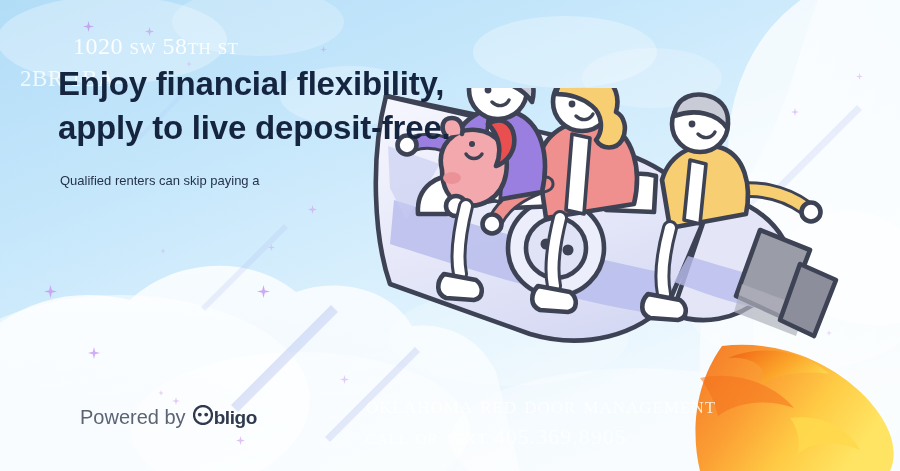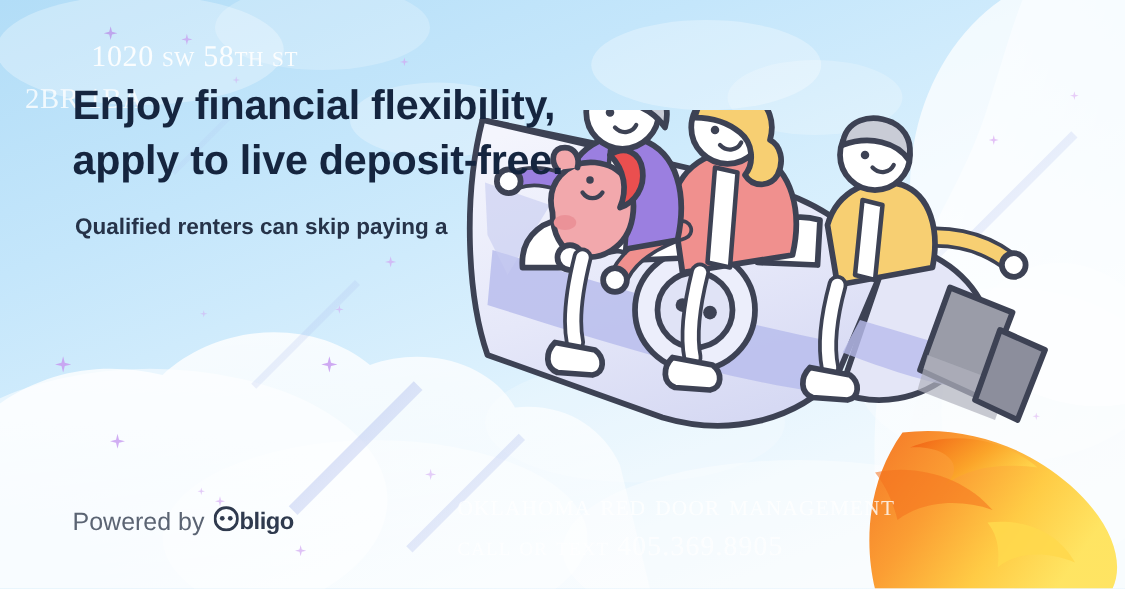--- a/index.html
+++ b/index.html
@@ -59,30 +59,30 @@
     line-height:44px;
     font-weight:700;
     color:#15253f;
     letter-spacing:-0.2px;
   }
   #headline .hl-line { display:block; white-space:nowrap; }
 
   #subheadline {
     position:absolute; left:60px; top:166px;
     width:380px;
-    font-size:18px;
+    font-size:13px;
     line-height:30px;
-    font-weight:700;
+    font-weight:400;
     color:#263349;
   }
   #subheadline .sub-line { display:block; }
 
   
   #powered-by {
-    position:absolute; left:58px; top:405px;
+    position:absolute; left:80px; top:405px;
     display:flex; align-items:center; gap:7px;
     color:#5b6473;
     font-size:20px;
     font-weight:400;
     white-space:nowrap;
     text-align:center;
   }
   #obligo-logo {
     display:flex; align-items:center;
     color:#2f3a4e;

